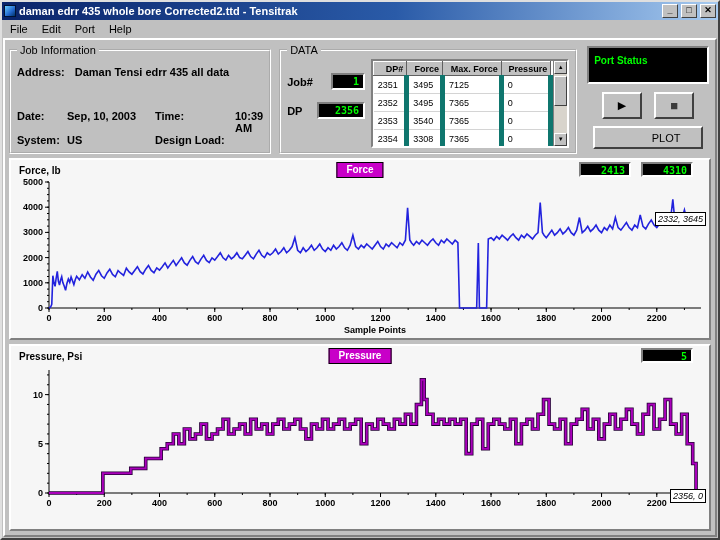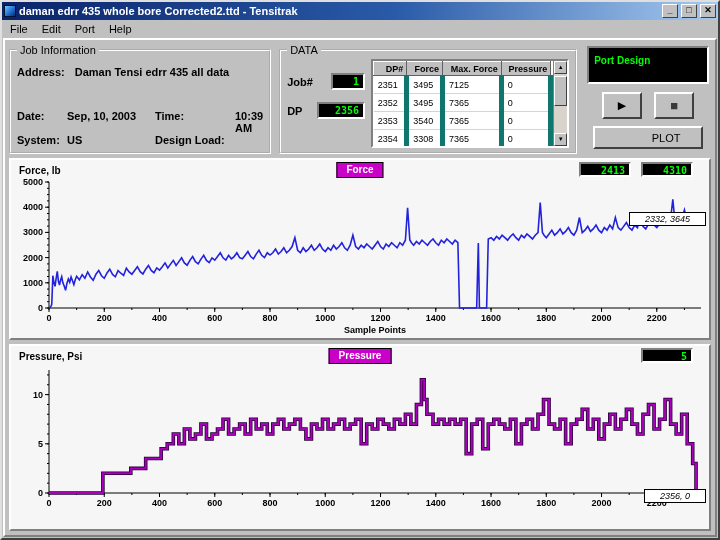--- a/index.html
+++ b/index.html
@@ -52,21 +52,21 @@
   .plot-btn{width:110px;height:23px;background:#c0c0c0;border:2px solid;border-color:#fff #404040 #404040 #fff;font-size:11px;font-family:"Liberation Sans",sans-serif;padding-left:36px;}
   
   .chart-panel{position:relative;background:#f6f6f6;border:2px solid;border-color:#fff #808080 #808080 #fff;overflow:hidden;}
   .chart-panel.force{height:182px;flex:none;}
   .chart-panel.pressure{flex:1;}
   .chart-header{position:relative;height:18px;display:flex;align-items:center;padding:2px 8px 0;}
   .axis-title{font-size:10px;font-weight:bold;color:#000;}
   .badge{position:absolute;left:50%;transform:translateX(-50%);background:#c800c8;color:#fff;border:1px solid #000;font-size:10px;font-weight:bold;padding:0 9px;line-height:14px;}
   .lcd-pair{position:absolute;right:16px;top:2px;display:flex;gap:10px;}
   .lcd.small{min-width:52px;height:15px;line-height:11px;}
-  .annotation{position:absolute;right:3px;background:#fff;border:1px solid #000;font-size:9px;font-style:italic;padding:0 15px;line-height:12px;color:#000;}
+  .annotation{position:absolute;right:3px;background:#fff;border:1px solid #000;font-size:9px;font-style:italic;padding:0 2px;line-height:12px;color:#000;}
   .annotation.force-ann{top:52px;}
   .annotation.pressure-ann{top:143px;}
   svg{display:block;}
 </style>
 </head>
 <body>
 
 <div class="window">
 
   <div class="titlebar">
@@ -170,21 +170,21 @@
               <div class="scroll-thumb"></div>
               <div class="scroll-track"></div>
               <div class="scroll-btn">▼</div>
             </div>
           </div>
         </div>
       </fieldset>
 
       <div class="port-panel">
         <div class="port-status-box">
-          <span class="port-status-text">Port Design</span>
+          <span class="port-status-text">Port Status</span>
         </div>
         <div class="port-buttons">
           <button class="icon-btn">
             <span class="play-glyph">▶</span>
           </button>
           <button class="icon-btn">
             <span class="stop-glyph">■</span>
           </button>
         </div>
         <button class="plot-btn">PLOT</button>

